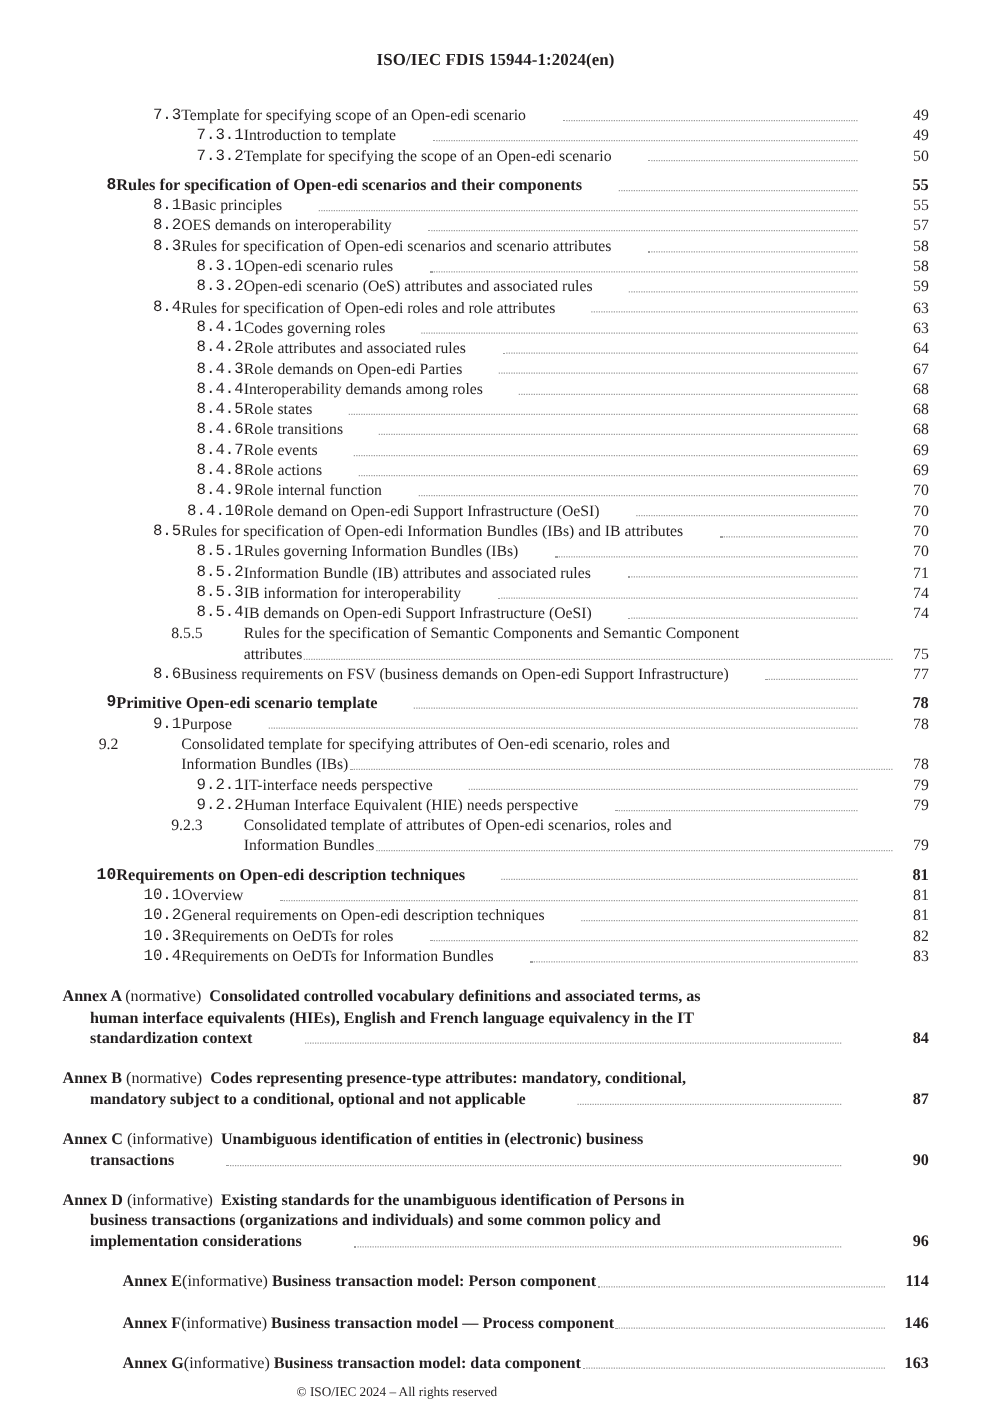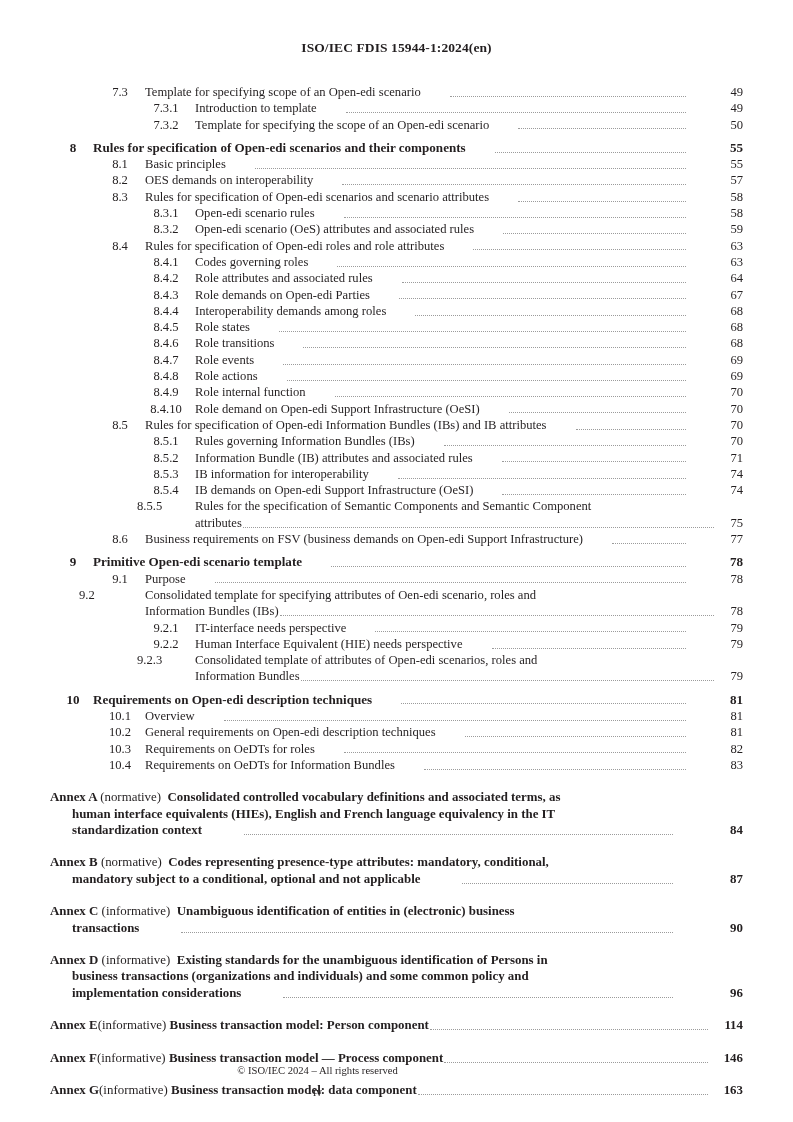--- a/index.html
+++ b/index.html
@@ -45,21 +45,22 @@
     font-size: 12.6px;
     line-height: 16.3px;
     white-space: nowrap;
   }
   .row.lvl1 { font-weight: bold; font-size: 13.1px; margin-top: 7px; }
   .row.lvl2 { }
   .row.lvl3 { }
 
   .num {
     flex: 0 0 auto;
-    text-align: center;
+    text-align: right;
+    font-family: Liberation Mono, monospace;
   }
   .lvl1 .num { width: 40px; padding-left: 3px; }
   .lvl2 .num { width: 50px; padding-left: 45px; }
   .lvl3 .num { width: 58px; padding-left: 87px; }
 
   .title-wrap {
     flex: 1 1 auto;
     min-width: 0;
     display: flex;
     align-items: flex-start;
@@ -132,27 +133,28 @@
     align-items: flex-end;
     white-space: nowrap;
     padding-left: 22px;
     gap: 41px;
   }
   .annex.single {
     display: flex;
     align-items: flex-end;
     white-space: nowrap;
   }
-  .annex.single .lbl { flex: 0 0 auto; }
+  .annex.single .lbl { flex: 0 0 auto; margin-left: 48px; }
 
   .footer {
     position: absolute;
     left: 0;
     width: 635px;
     text-align: center;
+    margin-top: 44px;
   }
   .copyright {
     top: 1065px;
     font-size: 10.6px;
   }
   .pageno {
     top: 1086px;
     font-size: 11.5px;
   }
 </style>

